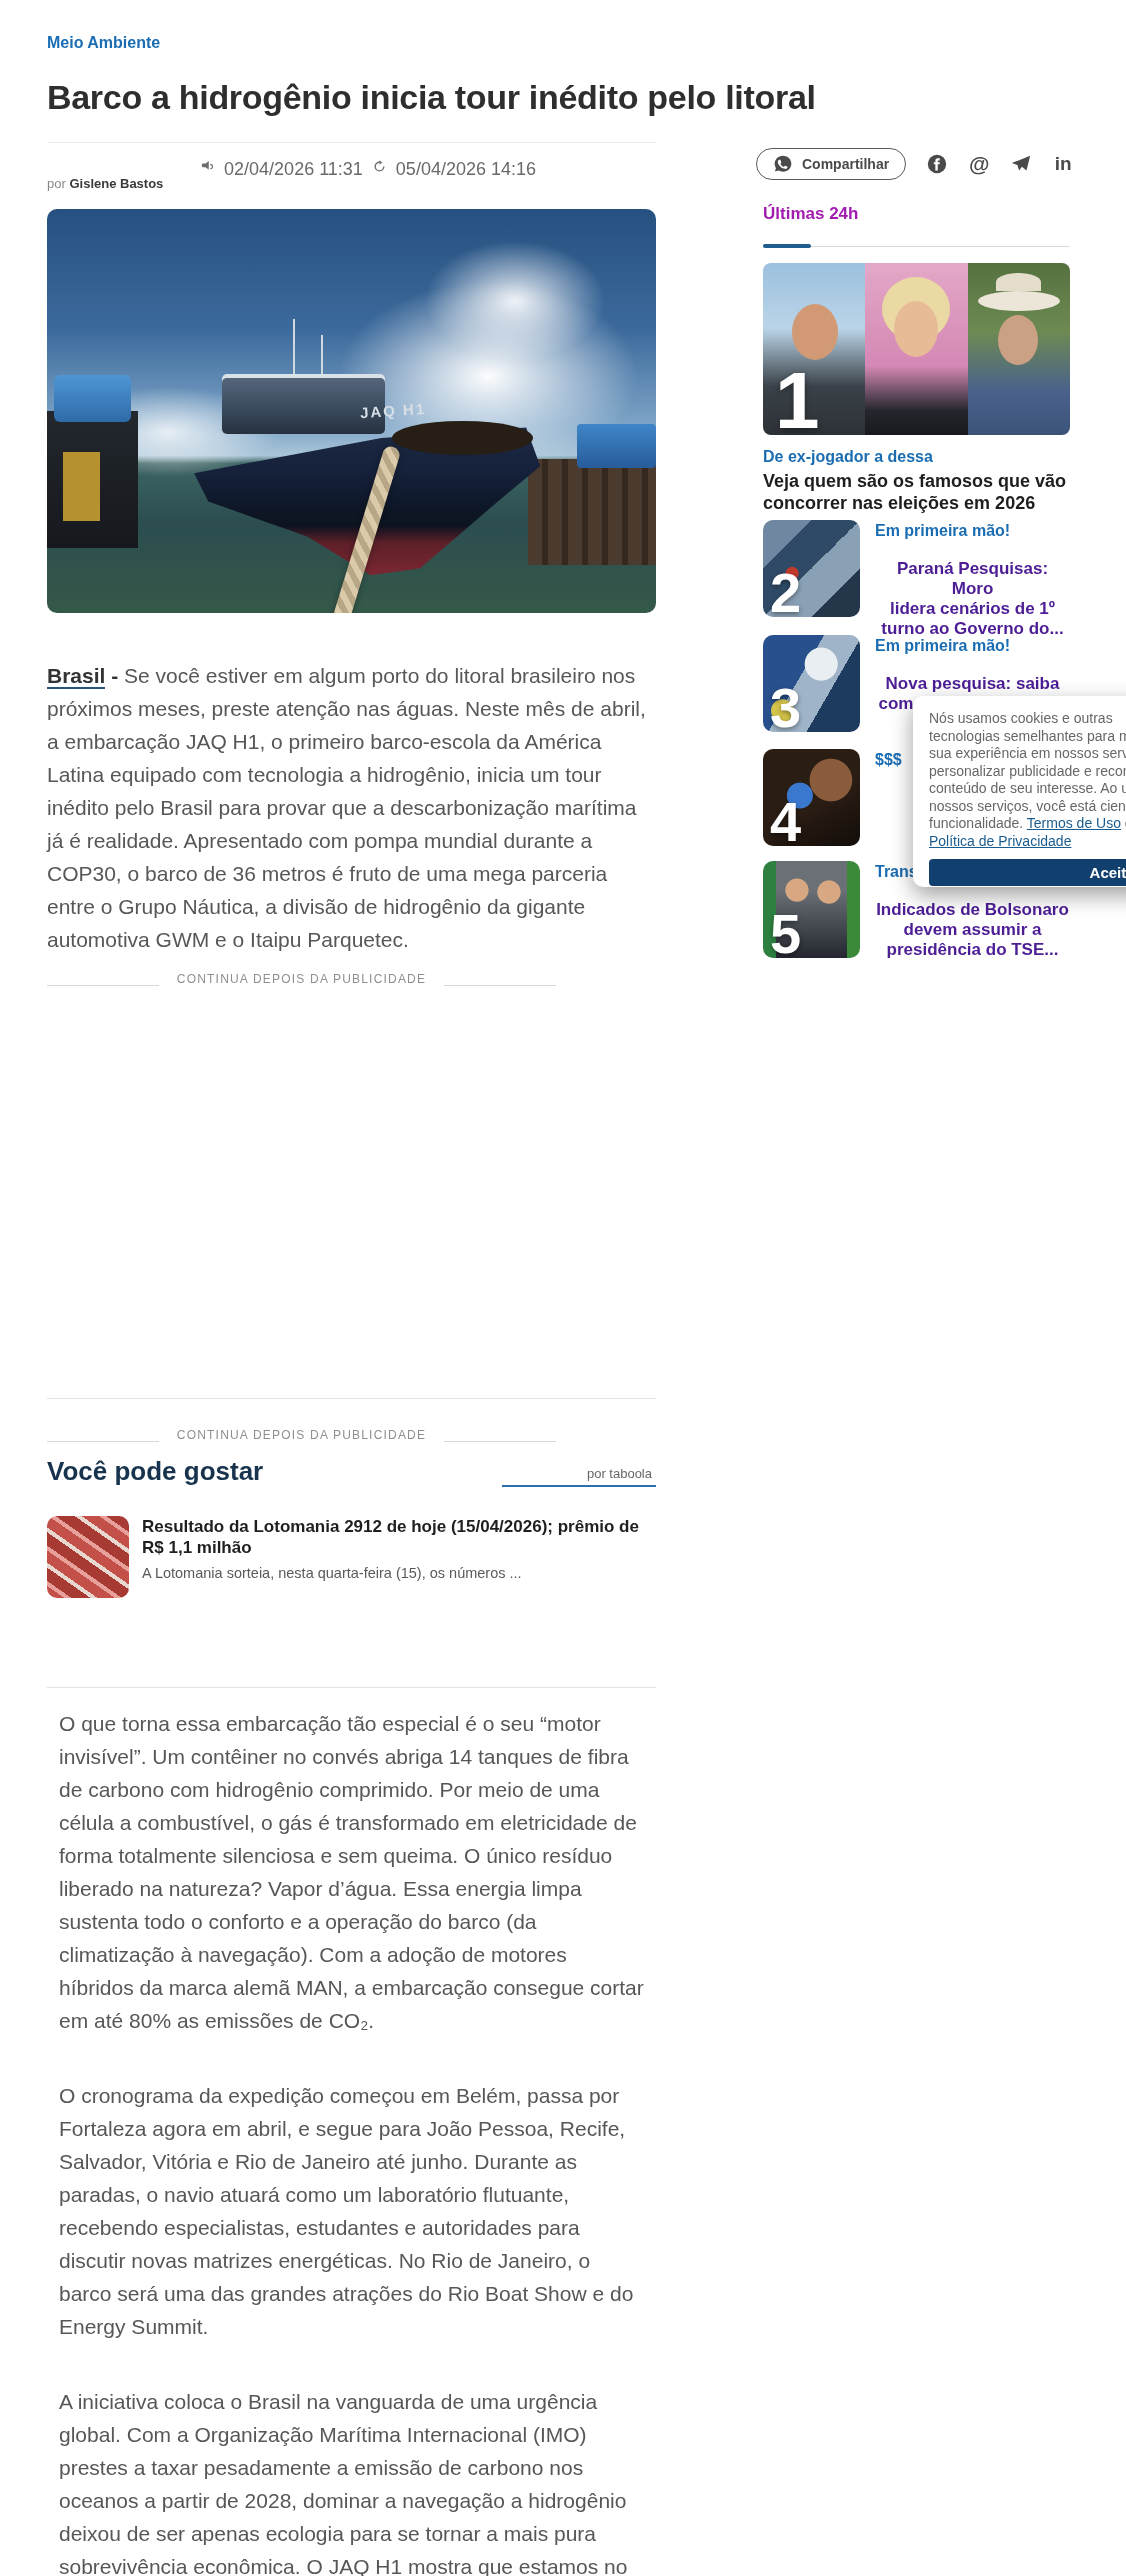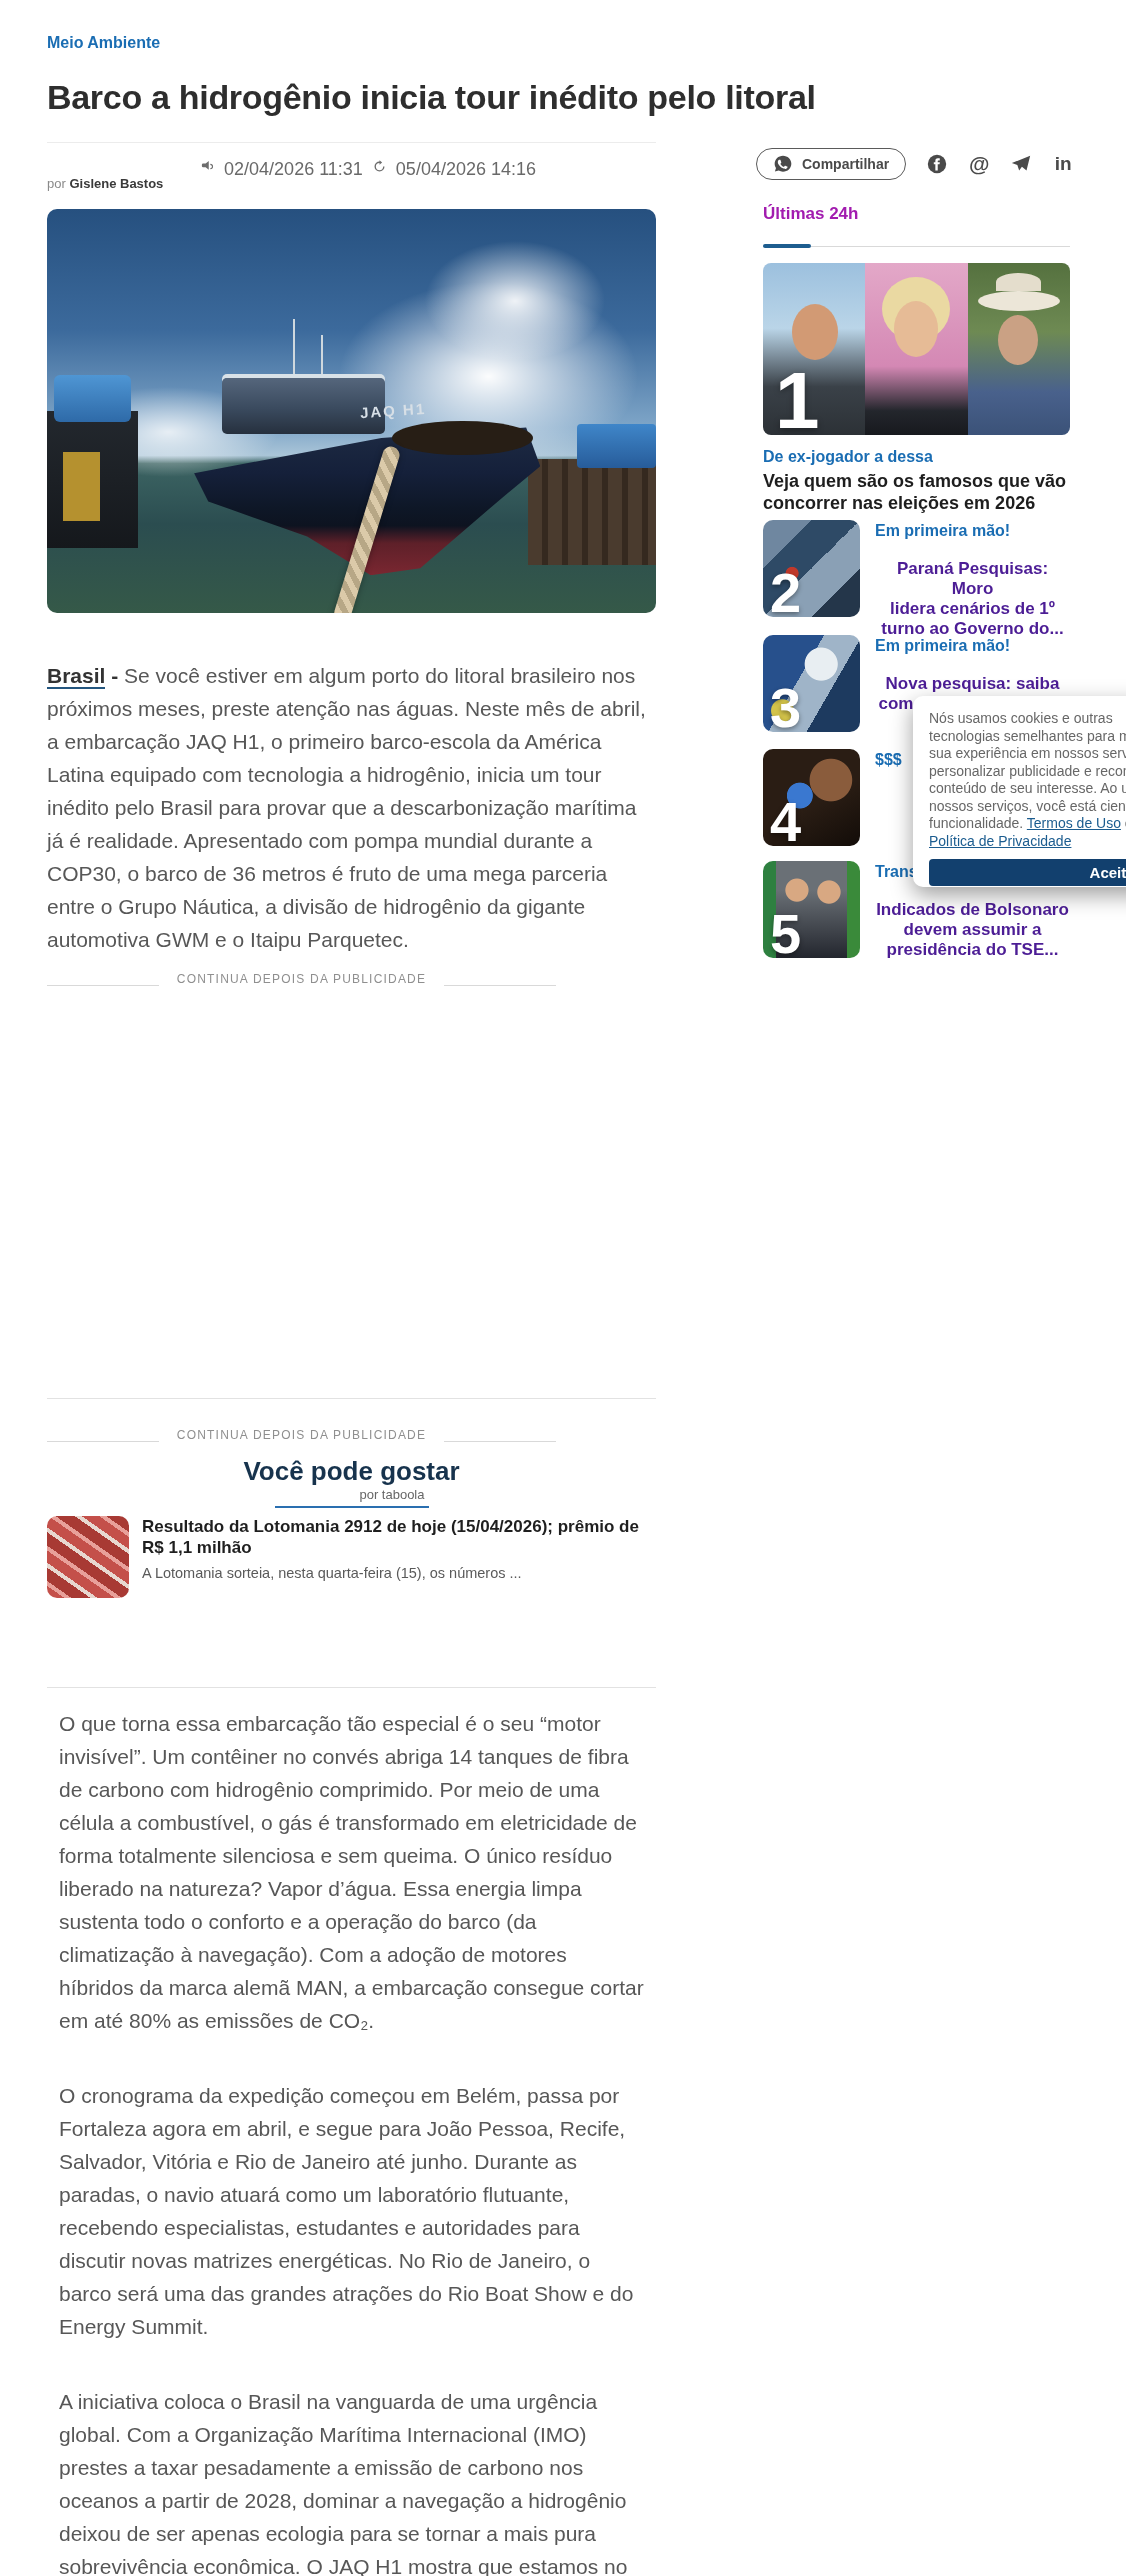--- a/index.html
+++ b/index.html
@@ -56,21 +56,21 @@
   .para .leadsep{font-weight:700;color:#333;}
   .body2{position:absolute;left:47px;top:1707px;width:609px;}
   .body2 p{margin:0 12px 42px;font-size:21px;line-height:33px;color:#575757;}
 
   .adrule{position:absolute;left:47px;width:509px;display:flex;align-items:flex-end;gap:18px;
       font-size:12px;letter-spacing:1.2px;color:#8f8f8f;white-space:nowrap;}
   .adrule::before,.adrule::after{content:"";flex:1;height:1px;background:#d9d9d9;}
   .rule{position:absolute;left:47px;width:609px;height:1px;background:#e2e2e2;}
 
   
-  .ygl-head{position:absolute;left:47px;top:1456px;width:609px;display:flex;align-items:center;justify-content:space-between;flex-direction:column;}
+  .ygl-head{position:absolute;left:47px;top:1456px;width:609px;display:flex;align-items:flex-end;justify-content:space-between;}
   .ygl-title{font-size:26px;font-weight:700;color:#17334d;}
   .taboola{font-size:13px;color:#666;padding:0 4px 4px 0;border-bottom:2px solid #2a6fb0;min-width:150px;text-align:right;cursor:pointer;}
   .cards{position:absolute;left:47px;top:1516px;width:609px;display:flex;gap:16px;}
   .card{flex:1;cursor:pointer;}
   .card .row{display:flex;gap:13px;}
   .thumb80{width:82px;height:82px;border-radius:10px;flex:0 0 82px;}
   .t-money{background:repeating-linear-gradient(35deg,#c4504a 0 10px,#e8a09a 10px 14px,#a83a34 14px 25px,#e8d8d0 25px 29px);}
   .t-gold{background:radial-gradient(circle at 45% 38%,#f2e092 0 28%,#dcbc56 58%,#a8842a 100%);}
   .card-title{font-size:17px;line-height:21px;font-weight:700;color:#1f1f1f;}
   .card-desc{font-size:14.5px;line-height:19px;color:#5a5a5a;margin-top:6px;}

